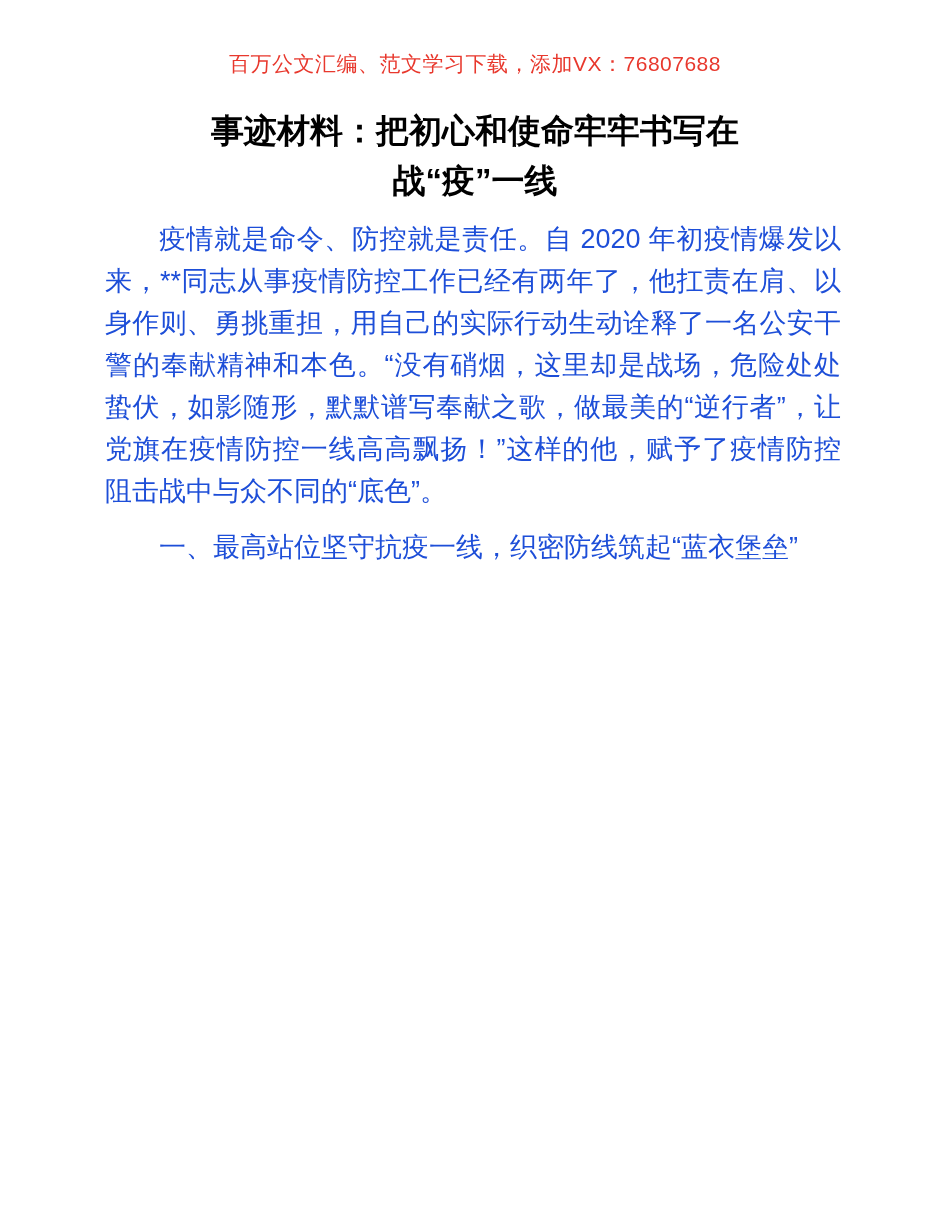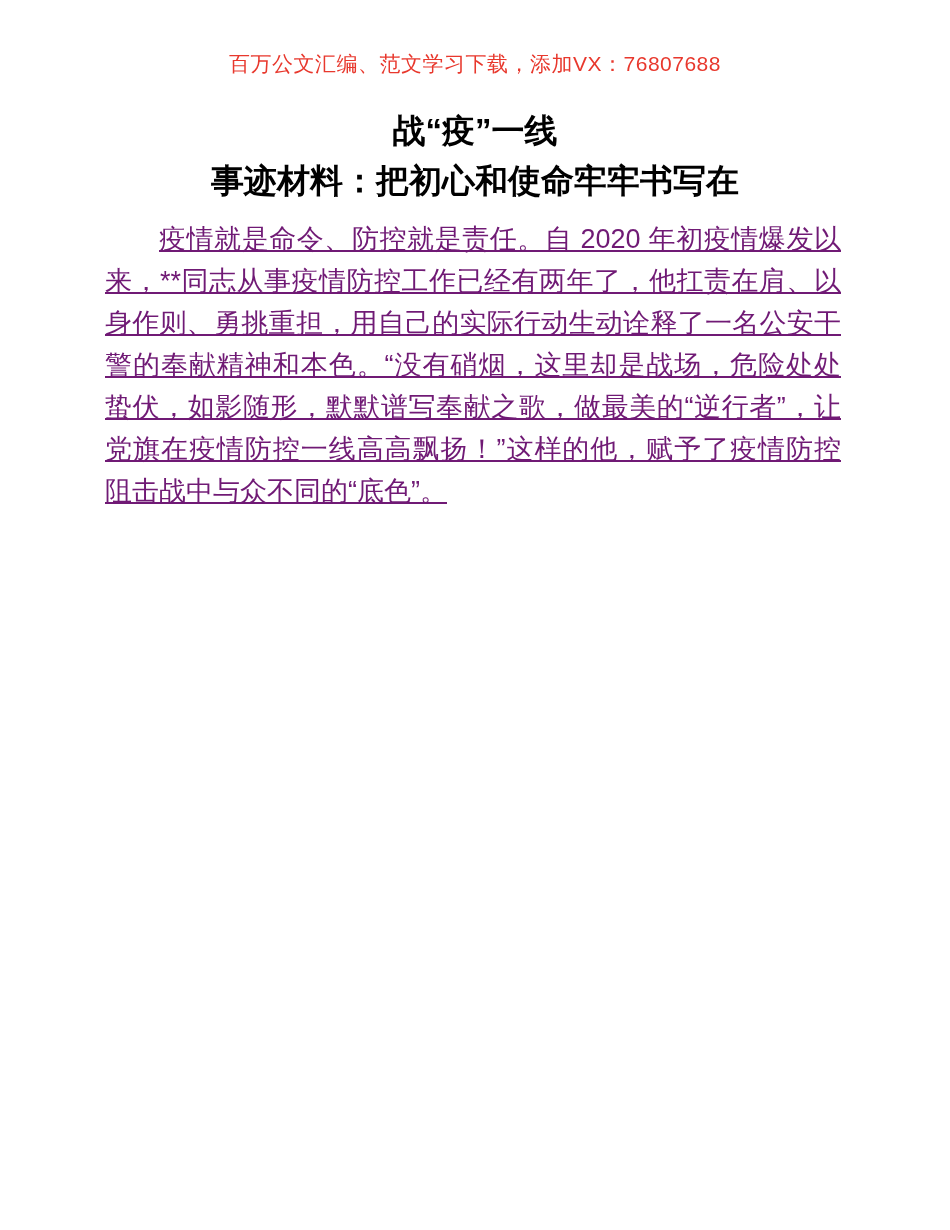--- a/index.html
+++ b/index.html
@@ -39,37 +39,37 @@
   .content {
     width: 740px;
   }
   .para {
     margin: 0 4px 14px 0;
     font-size: 27px;
     line-height: 42px;
     text-align: justify;
     text-justify: inter-ideograph;
     text-indent: 2em;
-    color: #701a75;
+    color: #1d4ed8;
     word-break: break-all;
-    text-decoration: underline;
   }
   .section-heading {
     font-weight: normal;
   }
 </style>
 </head>
 <body>
 
 <div class="page">
 
   <div class="notice">百万公文汇编、范文学习下载，添加VX：76807688</div>
 
   <h1 class="doc-title">
+    <span class="title-line">事迹材料：把初心和使命牢牢书写在</span>
     <span class="title-line">战“疫”一线</span>
-    <span class="title-line">事迹材料：把初心和使命牢牢书写在</span>
   </h1>
 
   <div class="content">
     <p class="para">疫情就是命令、防控就是责任。自 2020 年初疫情爆发以来，**同志从事疫情防控工作已经有两年了，他扛责在肩、以身作则、勇挑重担，用自己的实际行动生动诠释了一名公安干警的奉献精神和本色。“没有硝烟，这里却是战场，危险处处蛰伏，如影随形，默默谱写奉献之歌，做最美的“逆行者”，让党旗在疫情防控一线高高飘扬！”这样的他，赋予了疫情防控阻击战中与众不同的“底色”。</p>
+    <p class="para section-heading">一、最高站位坚守抗疫一线，织密防线筑起“蓝衣堡垒”</p>
   </div>
 
 </div>
 
 </body></html>

